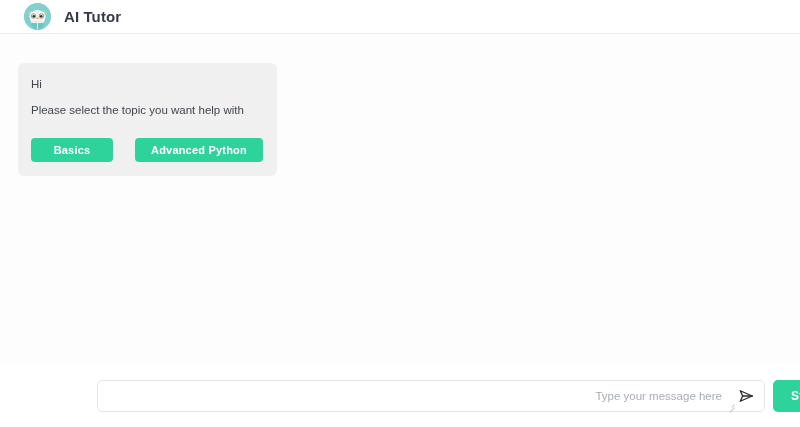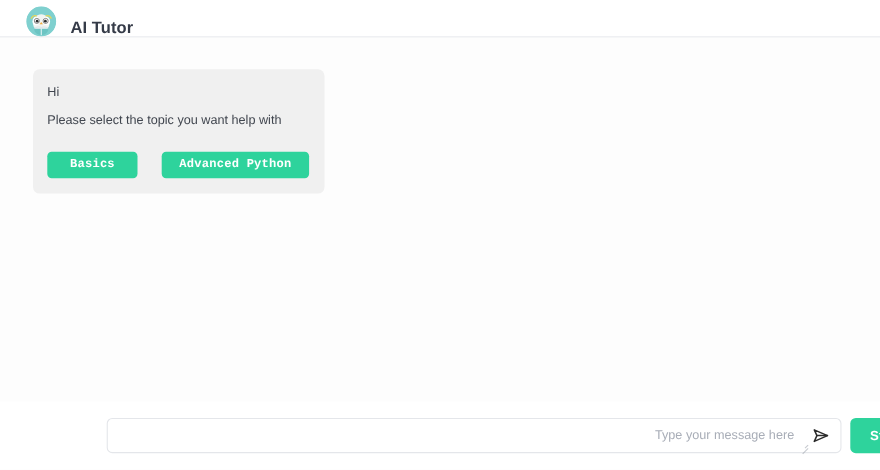--- a/index.html
+++ b/index.html
@@ -20,21 +20,21 @@
   
   .app-header {
     position: absolute;
     top: 0;
     left: 0;
     width: 800px;
     height: 34px;
     background: #ffffff;
     border-bottom: 1px solid #e9eaee;
     display: flex;
-    align-items: flex-end;
+    align-items: center;
     padding-left: 24px;
     z-index: 5;
   }
   .avatar {
     width: 27px;
     height: 27px;
     border-radius: 50%;
     background: #7fd0cf;
     position: relative;
     flex: 0 0 auto;
@@ -56,21 +56,21 @@
     top: 35px;
     left: 0;
     width: 800px;
     height: 330px;
     background: #fdfdfd;
     padding: 28px 0 0 0;
     overflow: hidden;
   }
   .message-row {
     display: flex;
-    padding-left: 30px;
+    padding-left: 18px;
   }
   .bubble {
     background: #f0f0f0;
     border-radius: 6px;
     padding: 13px 14px 14px 13px;
     max-width: 430px;
     display: inline-block;
   }
   .bubble-line {
     color: #41464f;
@@ -82,21 +82,21 @@
   .bubble-line.prompt { margin-bottom: 20px; }
   .choice-row {
     display: flex;
     gap: 10px;
   }
   .choice-btn {
     background: #2ed39c;
     color: #ffffff;
     border: none;
     border-radius: 4px;
-    font-family: Liberation Mono, monospace;
+    font-family: Liberation Sans, sans-serif;
     font-size: 11px;
     font-weight: 700;
     letter-spacing: 0.2px;
     padding: 0 16px;
     height: 24px;
     line-height: 24px;
     cursor: pointer;
     white-space: nowrap;
     text-align: center;
   }

